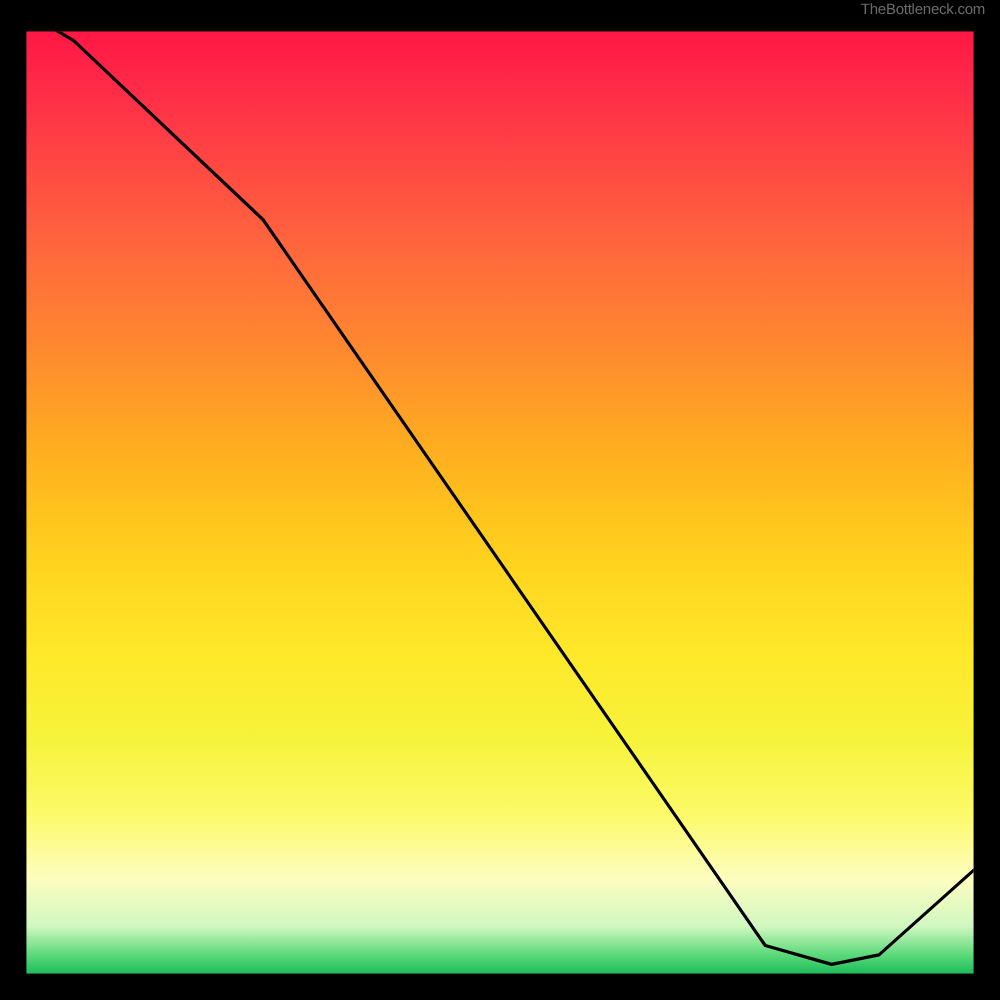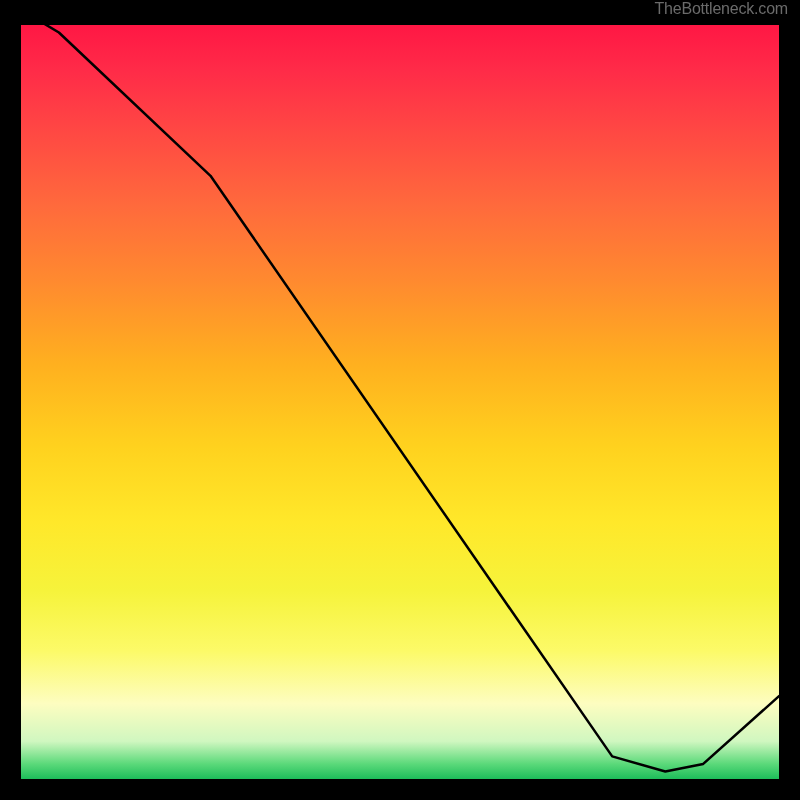--- a/index.html
+++ b/index.html
@@ -14,21 +14,21 @@
   .container {
     position: relative;
     width: 800px;
     height: 800px;
   }
   .watermark {
     position: absolute;
     top: 0px;
     right: 12px;
     color: #6b6b6b;
-    font-size: 16px;
+    font-size: 12px;
     font-weight: 500;
     letter-spacing: -0.2px;
   }
   .plot-border {
     position: absolute;
     left: 18px;
     top: 22px;
     width: 764px;
     height: 760px;
     border: 3px solid #000;

